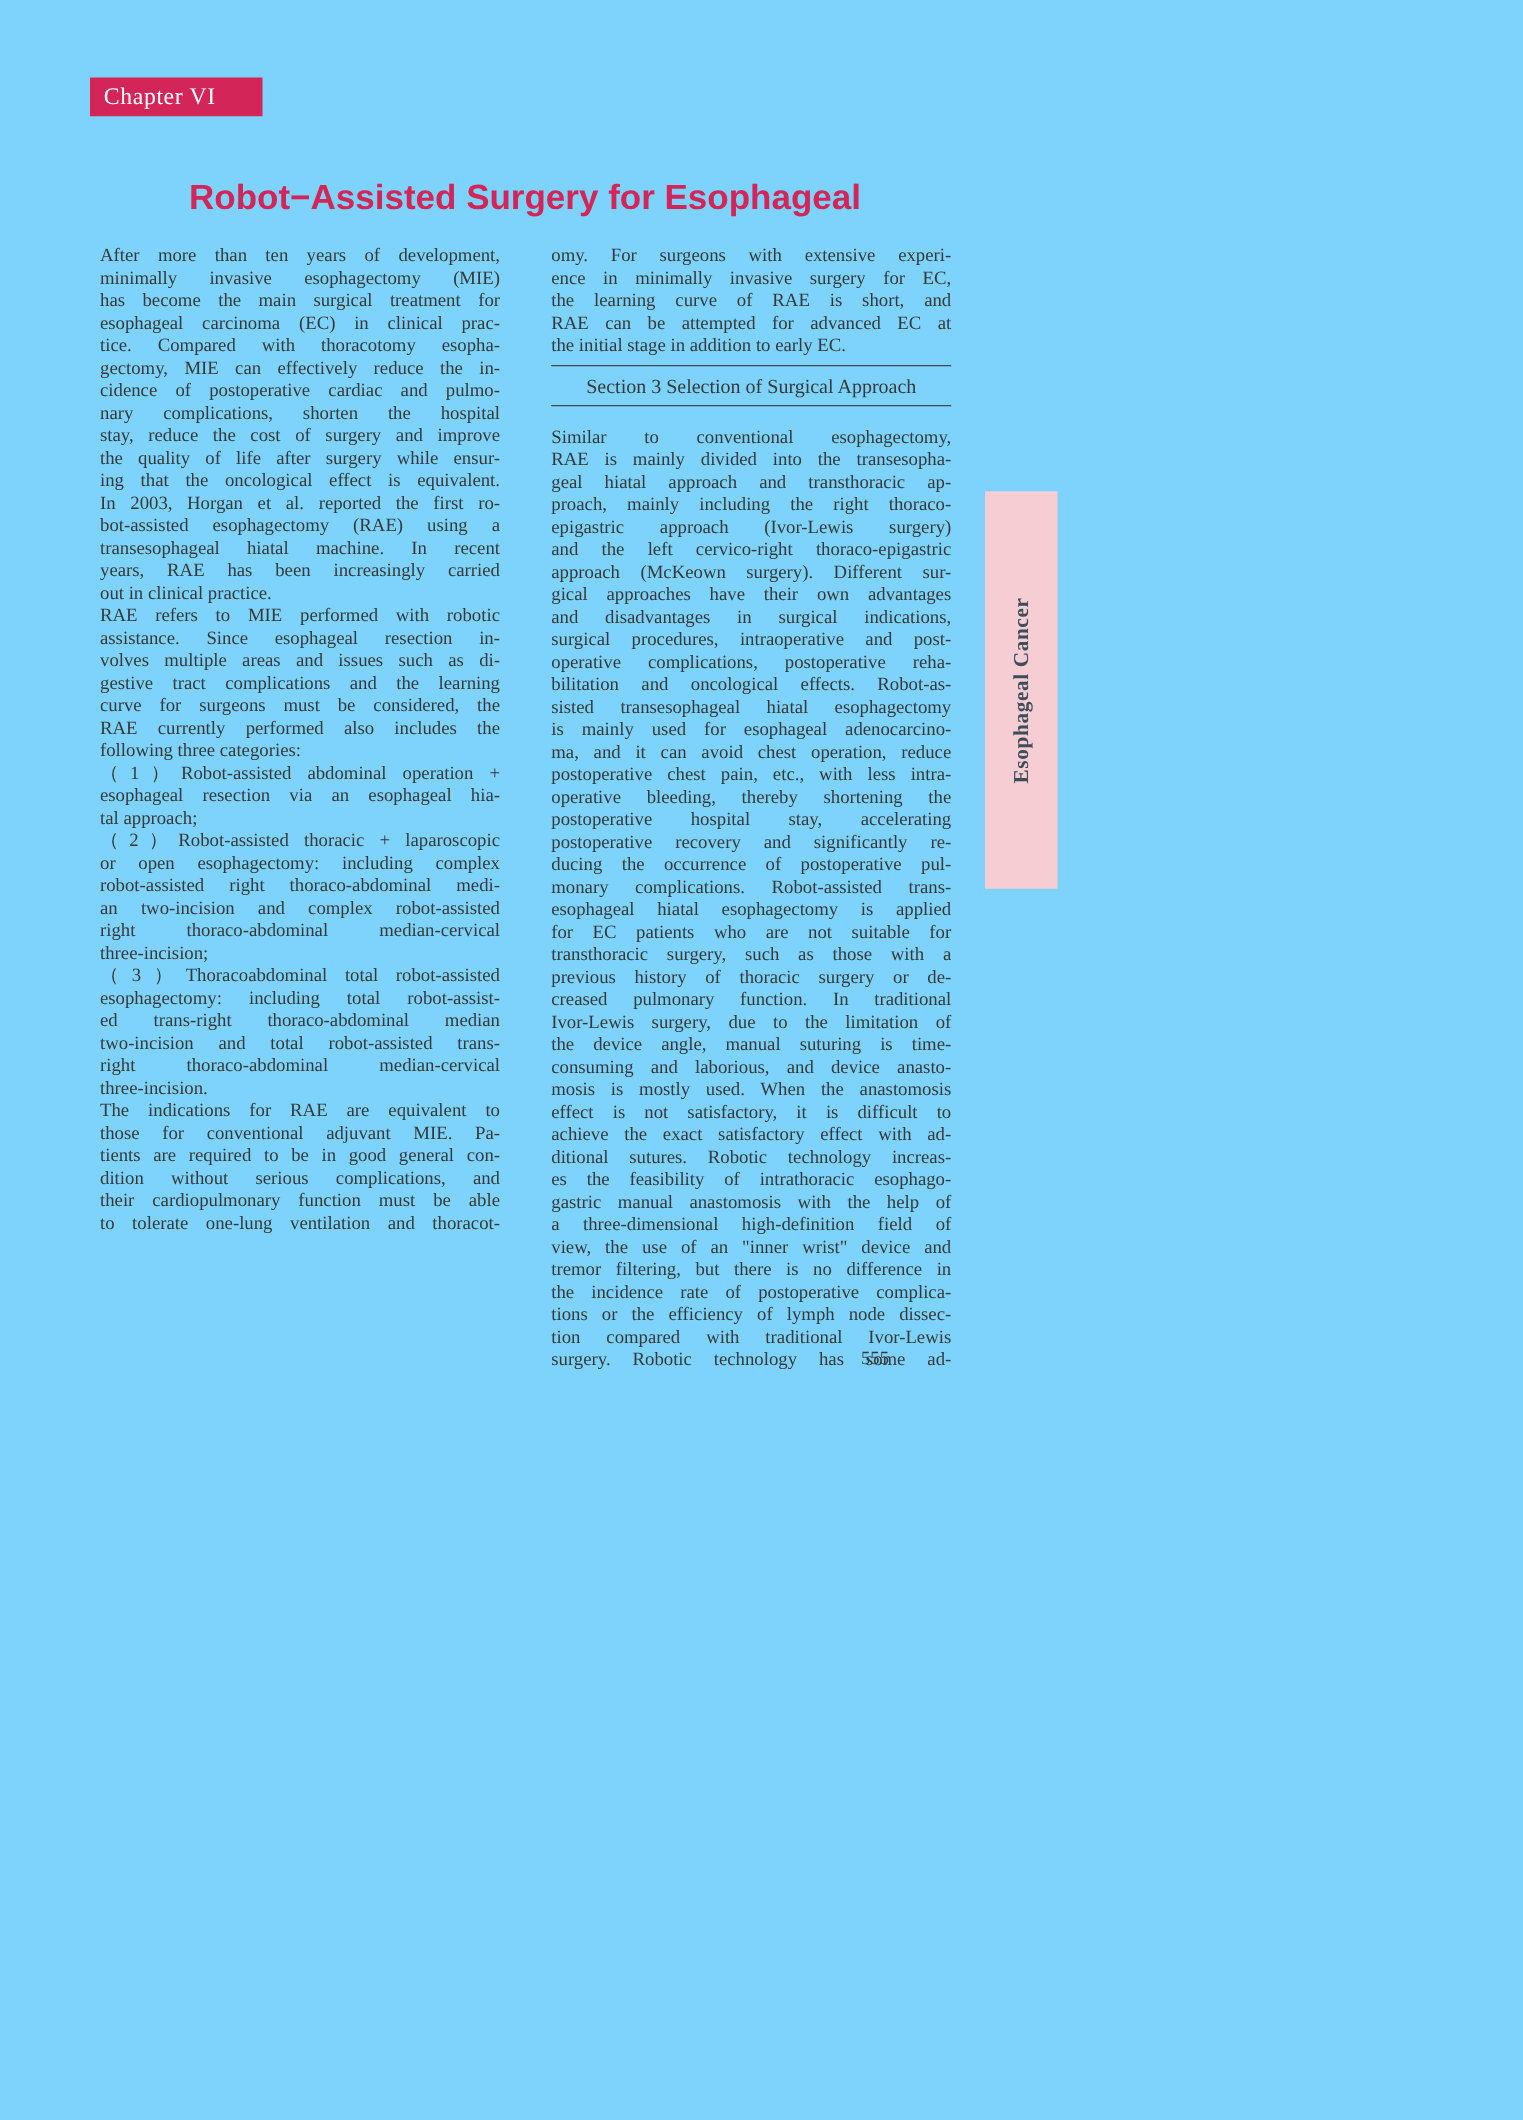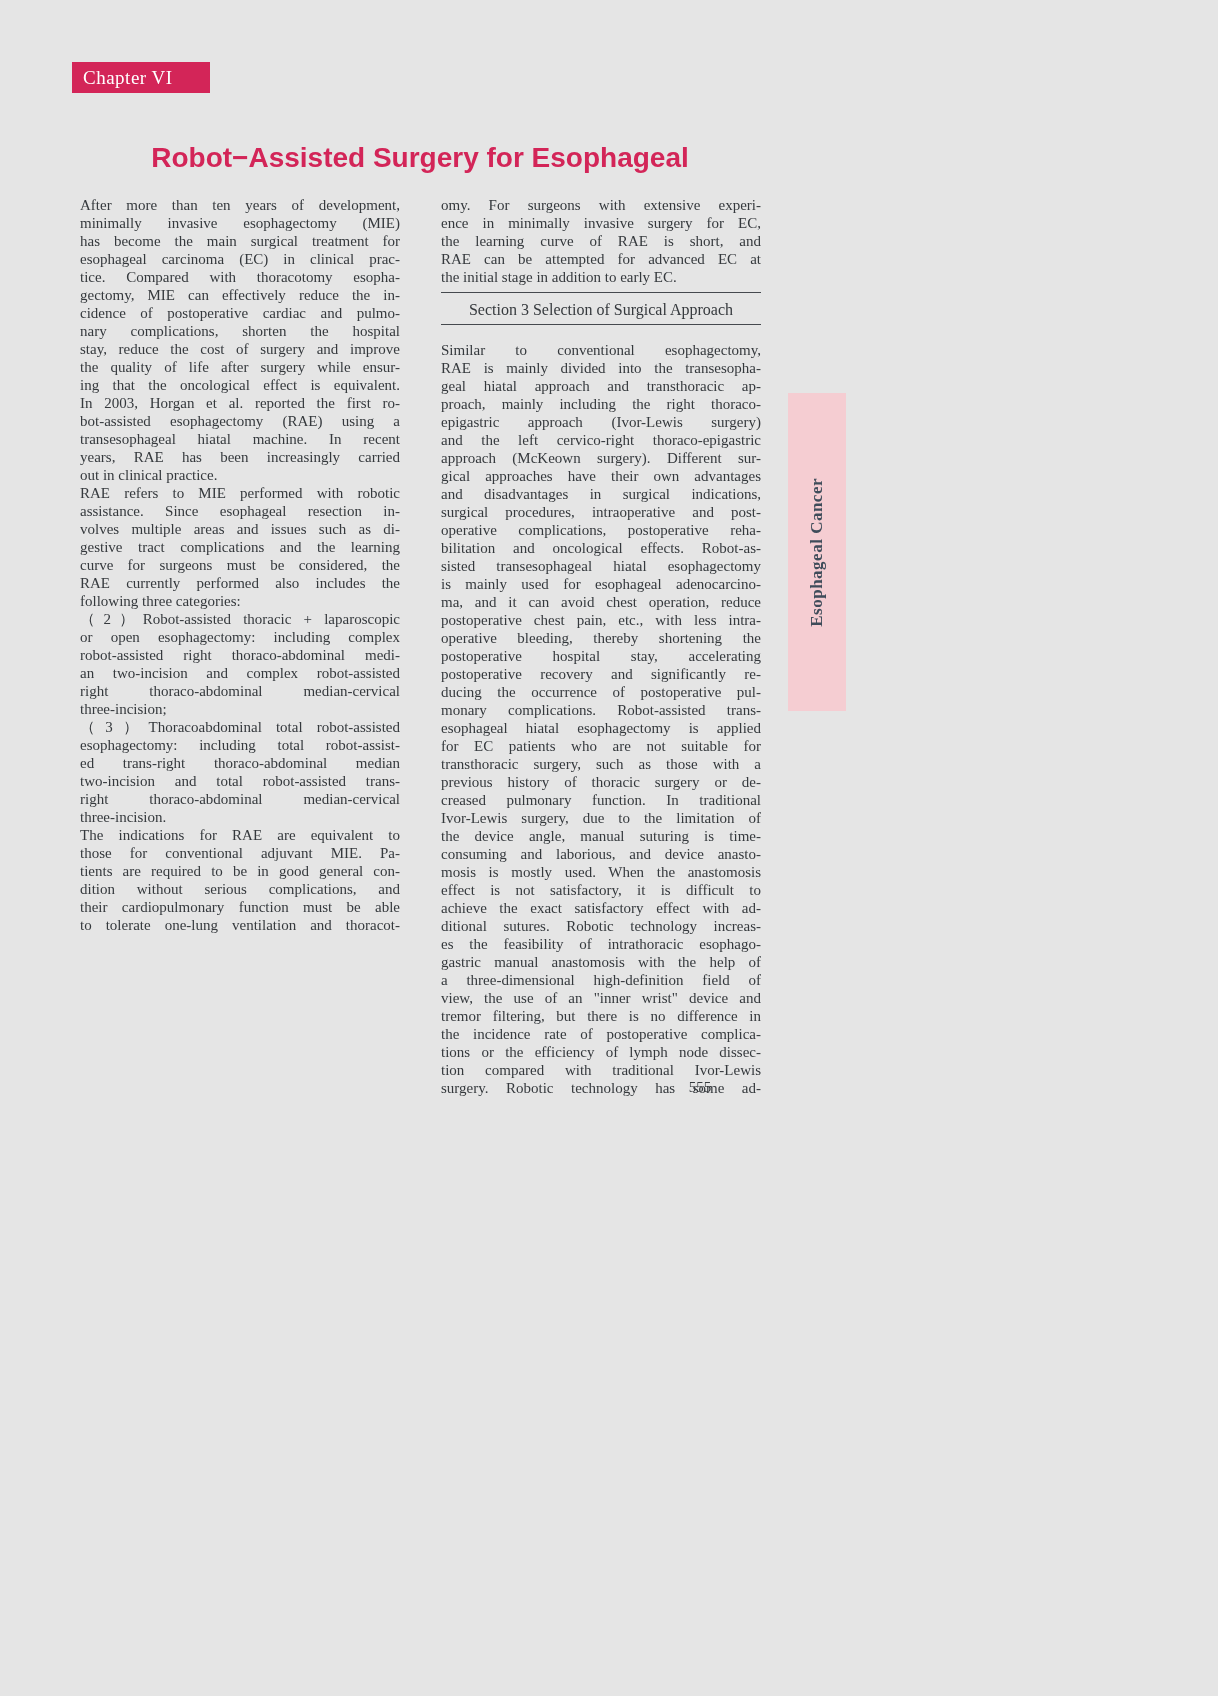--- a/index.html
+++ b/index.html
@@ -6,21 +6,21 @@
     --accent:#d32558;
     --tab-bg:#f5cdd2;
     --tab-text:#3f4c5a;
     --body-text:#35393d;
     --rule:#45494e;
   }
   html,body{margin:0;padding:0;background:#ffffff;}
   .page{
     position:relative;
     width:1218px;height:1696px;
-    background:#e5e5e5;
+    background:#7dd3fc;
     font-family:"Liberation Serif", serif;
     color:var(--body-text);
     overflow:hidden;
   }
   .chapter-box{
     position:absolute;left:72px;top:62px;
     width:138px;height:31px;
     background:var(--accent);
     color:#ffffff;
     font-size:19px;line-height:31px;
@@ -116,20 +116,25 @@
         <div class="line short">out in clinical practice.</div>
       </div>
       <div class="para">
         <div class="line">RAE refers to MIE performed with robotic</div>
         <div class="line">assistance. Since esophageal resection in-</div>
         <div class="line">volves multiple areas and issues such as di-</div>
         <div class="line">gestive tract complications and the learning</div>
         <div class="line">curve for surgeons must be considered, the</div>
         <div class="line">RAE currently performed also includes the</div>
         <div class="line short">following three categories:</div>
+      </div>
+      <div class="para">
+        <div class="line">（1）Robot-assisted abdominal operation +</div>
+        <div class="line">esophageal resection via an esophageal hia-</div>
+        <div class="line short">tal approach;</div>
       </div>
       <div class="para">
         <div class="line">（2）Robot-assisted thoracic + laparoscopic</div>
         <div class="line">or open esophagectomy: including complex</div>
         <div class="line">robot-assisted right thoraco-abdominal medi-</div>
         <div class="line">an two-incision and complex robot-assisted</div>
         <div class="line">right thoraco-abdominal median-cervical</div>
         <div class="line short">three-incision;</div>
       </div>
       <div class="para">

